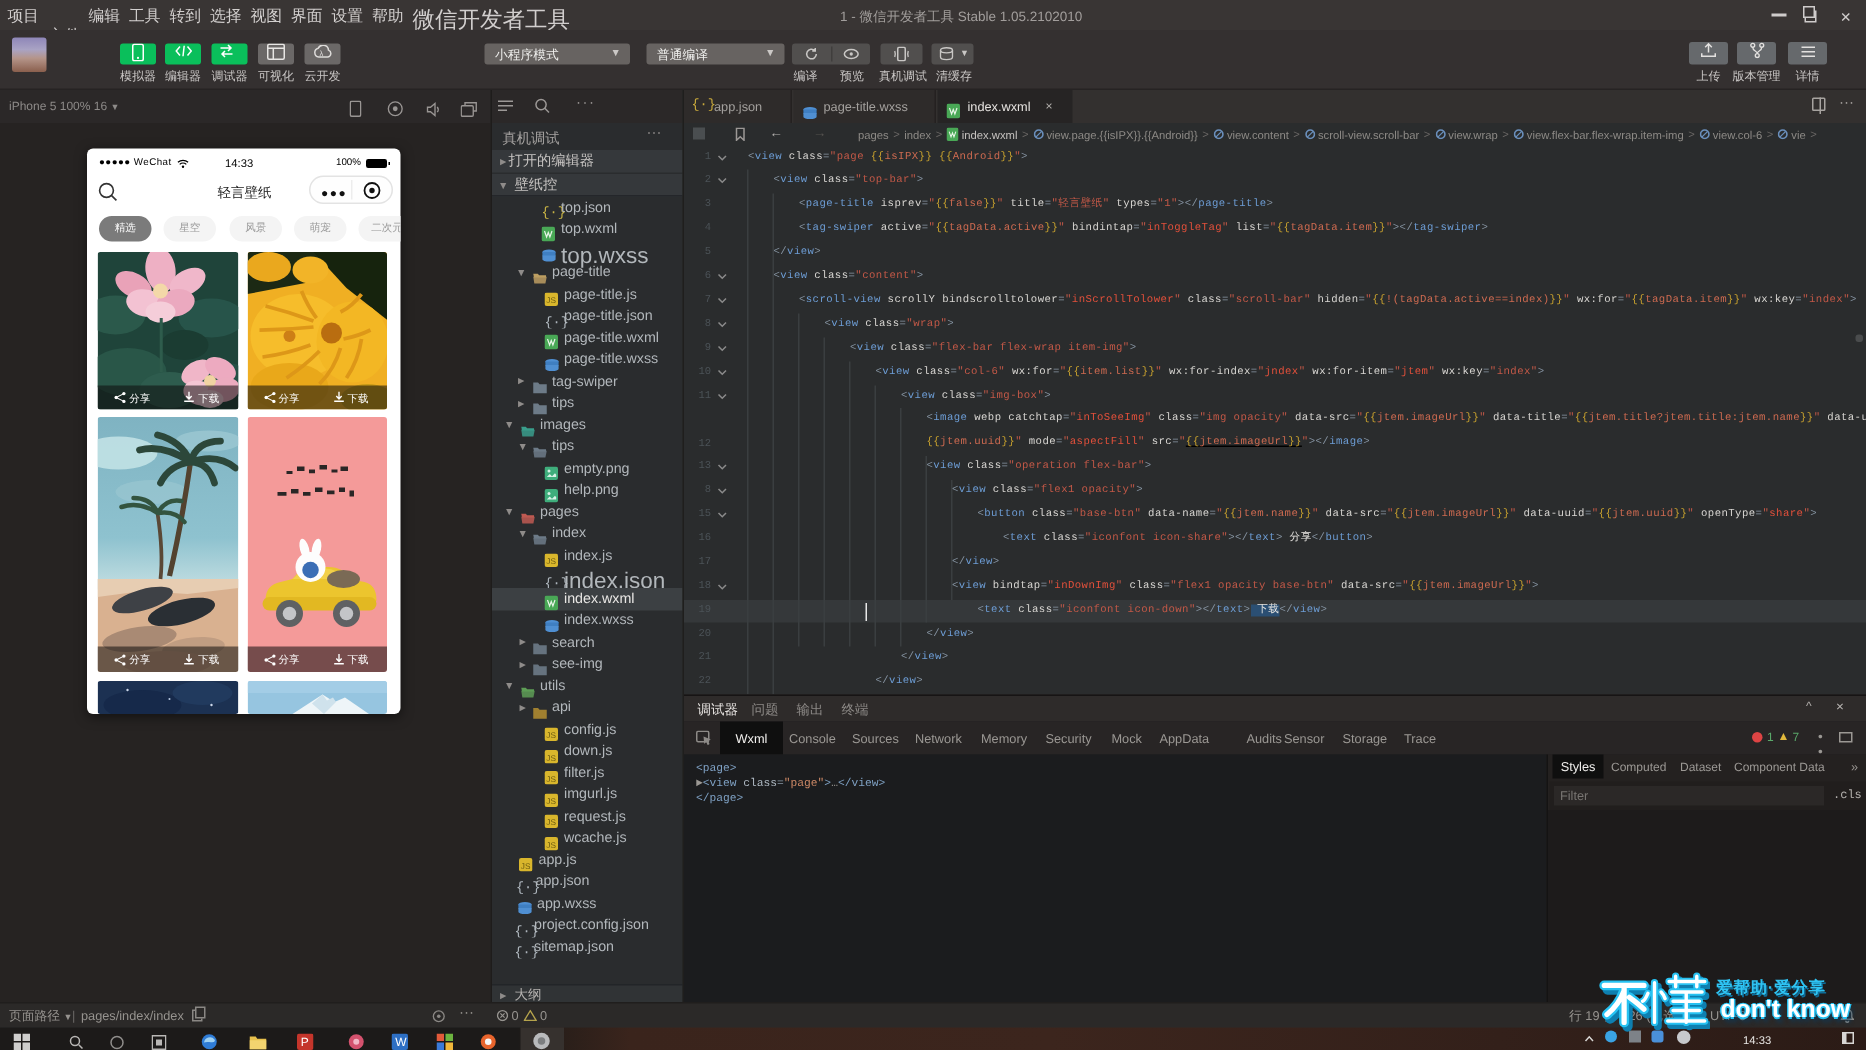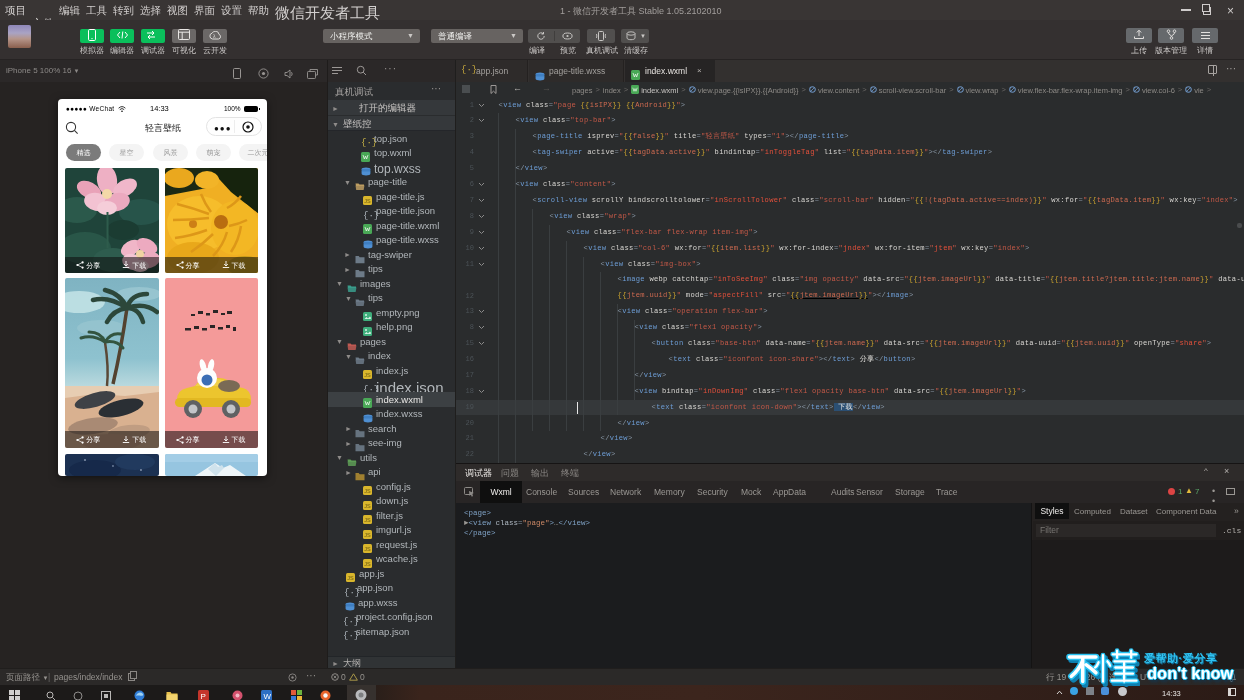--- a/index.html
+++ b/index.html
@@ -314,37 +314,37 @@
           <rect y="0" width="94" height="8" fill="#a3cde6"></rect>
           <path d="M30 22L50 9l8 5 7-3 16 11z" fill="#eef5f8"></path>
           <path d="M50 9l3 4 4-2 2 3-8 8-8-7z" fill="#cfe2ec"></path>
         </svg></div>
     </div>
   </div>
 <div class="ab" style="left:328px;top:82px;width:127px;height:586px;background:#2a2c2e">
     <div style="position:relative;width:127px;height:586px;font-family:'Liberation Sans',sans-serif">
       <div class="ab" style="left:7px;top:4px;font-size:9.5px;color:#a5a2a0">真机调试</div>
       <div class="ab" style="left:103px;top:1px;font-size:10px;color:#9c9896">···</div>
-      <div class="ab" style="left:0;top:18px;width:127px;height:15px;background:#35383b;font-size:9.5px;color:#c7c4c2;line-height:15px"><span style="margin-left:4px;font-size:7px;color:#8f8c8a">►</span><span style="margin-left:20px">打开的编辑器</span></div>
+      <div class="ab" style="left:0;top:18px;width:127px;height:15px;background:#35383b;font-size:9.5px;color:#c7c4c2;line-height:15px"><span style="margin-left:4px;font-size:7px;color:#8f8c8a">►</span><span style="margin-left:0">打开的编辑器</span></div>
       <div class="ab" style="left:0;top:34px;width:127px;height:15px;background:#35383b;border-bottom:1px solid #24262a;font-size:9.5px;color:#c7c4c2;line-height:15px"><span style="margin-left:4px;font-size:7px;color:#8f8c8a">▼</span><span style="margin-left:4px">壁纸控</span></div>
       <div class="ab" style="left:33px;top:51.0px"><svg width="17" height="10" viewBox="0 0 17 10">
           <text x="0" y="8" font-size="9" fill="#c8b345" font-family="Liberation Mono">{·}</text>
         </svg></div>
       <div class="ab" style="left:46px;top:50.5px;font-size:9.5px;color:#b2b7bb">top.json</div>
       <div class="ab" style="left:33px;top:65.5px"><svg width="9" height="10" viewBox="0 0 9 10">
           <rect width="9" height="10" rx="1.5" fill="#49a856"></rect>
           <path d="M2 3l1.4 4L4.5 4l1.1 3L7 3" stroke="#e8f5e8" stroke-width="0.8" fill="none"></path>
         </svg></div>
       <div class="ab" style="left:46px;top:65.0px;font-size:9.5px;color:#b2b7bb">top.wxml</div>
       <div class="ab" style="left:33px;top:80.0px"><svg width="10" height="9" viewBox="0 0 10 9">
           <ellipse cx="5" cy="2" rx="4.4" ry="1.6" fill="#4f8fd2"></ellipse>
           <path d="M0.6 2v2.4c0 .9 2 1.6 4.4 1.6s4.4-.7 4.4-1.6V2" fill="#3f7fc2"></path>
           <path d="M0.6 4.4v2.4c0 .9 2 1.6 4.4 1.6s4.4-.7 4.4-1.6V4.4" fill="#4f8fd2"></path>
         </svg></div>
-      <div class="ab" style="left:46px;top:79.5px;font-size:12px;color:#b2b7bb">top.wxss</div>
+      <div class="ab" style="left:46px;top:79.5px;font-size:15px;color:#b2b7bb">top.wxss</div>
       <div class="ab" style="left:16px;top:95.5px;font-size:7px;color:#8f8c8a;line-height:9px">▼</div>
       <div class="ab" style="left:27px;top:95.0px"><svg width="10" height="9" viewBox="0 0 10 9">
           <path d="M0.5 1.5h3l1 1h4.5v1.5h-8z" fill="#bd9e62"></path>
           <path d="M0.5 3.5h9L8.6 8H1.2z" fill="#bd9e62" opacity="0.85"></path>
         </svg></div>
       <div class="ab" style="left:40px;top:94.0px;font-size:9.5px;color:#b2b7bb">page-title</div>
       <div class="ab" style="left:35px;top:109.0px"><svg width="9" height="9" viewBox="0 0 9 9">
           <rect width="9" height="9" rx="1.5" fill="#d9b62c"></rect>
           <text x="1.2" y="7" font-size="5.5" fill="#6b5a10" font-family="Liberation Sans">JS</text>
         </svg></div>

